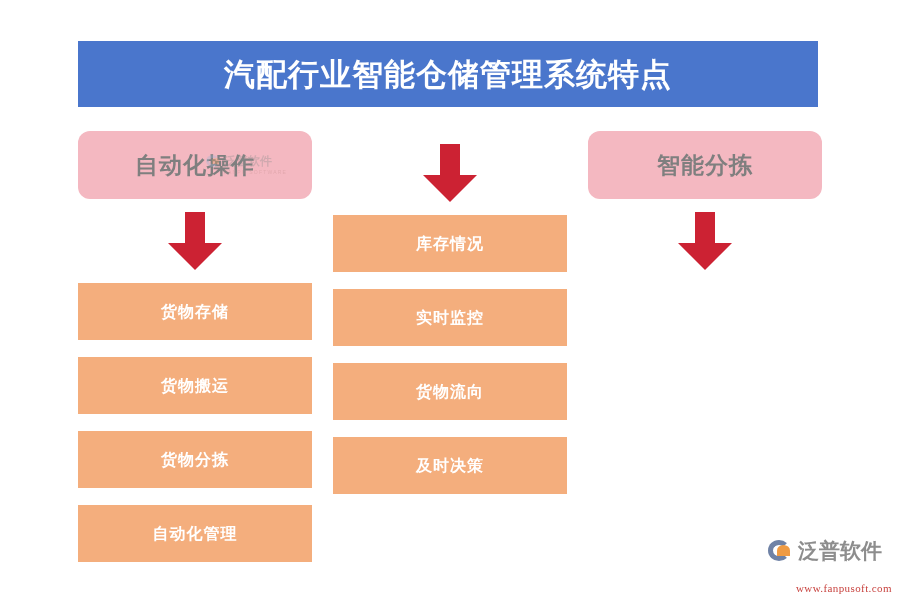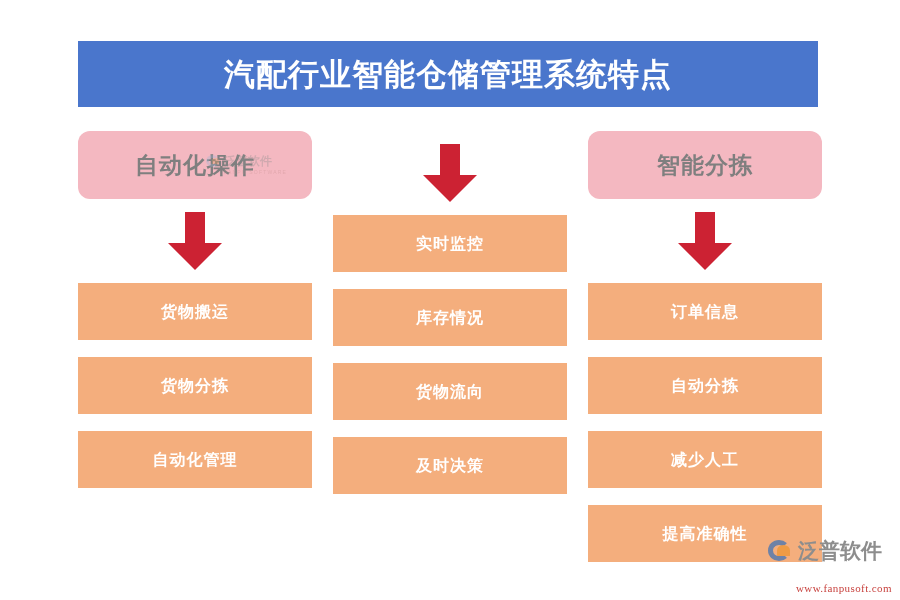--- a/index.html
+++ b/index.html
@@ -258,20 +258,23 @@
       </div>
 
       <div class="arrow-zone">
         <svg class="arrow-down" viewBox="0 0 62 62" aria-hidden="true">
           <polygon points="21,2 41,2 41,33 58,33 31,60 4,33 21,33" fill="#cc2233"></polygon>
         </svg>
       </div>
 
       <div class="orange-rows">
         <div class="orange-row">
+          <span class="orange-row-label">货物存储</span>
+        </div>
+        <div class="orange-row">
           <span class="orange-row-label">货物搬运</span>
         </div>
         <div class="orange-row">
           <span class="orange-row-label">货物分拣</span>
         </div>
         <div class="orange-row">
           <span class="orange-row-label">自动化管理</span>
         </div>
       </div>
     </div>
@@ -279,24 +282,24 @@
     <div class="column">
 
       <div class="arrow-zone">
         <svg class="arrow-down" viewBox="0 0 62 62" aria-hidden="true">
           <polygon points="21,2 41,2 41,33 58,33 31,60 4,33 21,33" fill="#cc2233"></polygon>
         </svg>
       </div>
 
       <div class="orange-rows">
         <div class="orange-row">
+          <span class="orange-row-label">库存情况</span>
+        </div>
+        <div class="orange-row">
           <span class="orange-row-label">实时监控</span>
-        </div>
-        <div class="orange-row">
-          <span class="orange-row-label">库存情况</span>
         </div>
         <div class="orange-row">
           <span class="orange-row-label">货物流向</span>
         </div>
         <div class="orange-row">
           <span class="orange-row-label">及时决策</span>
         </div>
       </div>
     </div>
 
@@ -304,34 +307,20 @@
       <div class="pink-header">
         <span class="pink-header-label">智能分拣</span>
       </div>
 
       <div class="arrow-zone">
         <svg class="arrow-down" viewBox="0 0 62 62" aria-hidden="true">
           <polygon points="21,2 41,2 41,33 58,33 31,60 4,33 21,33" fill="#cc2233"></polygon>
         </svg>
       </div>
 
-      <div class="orange-rows">
-        <div class="orange-row">
-          <span class="orange-row-label">订单信息</span>
-        </div>
-        <div class="orange-row">
-          <span class="orange-row-label">自动分拣</span>
-        </div>
-        <div class="orange-row">
-          <span class="orange-row-label">减少人工</span>
-        </div>
-        <div class="orange-row">
-          <span class="orange-row-label">提高准确性</span>
-        </div>
-      </div>
     </div>
 
   </div>
 
   <div class="brand-logo">
     <div class="brand-top">
       <span class="brand-mark">
         <span class="ring"></span>
         <span class="dot"></span>
       </span>

